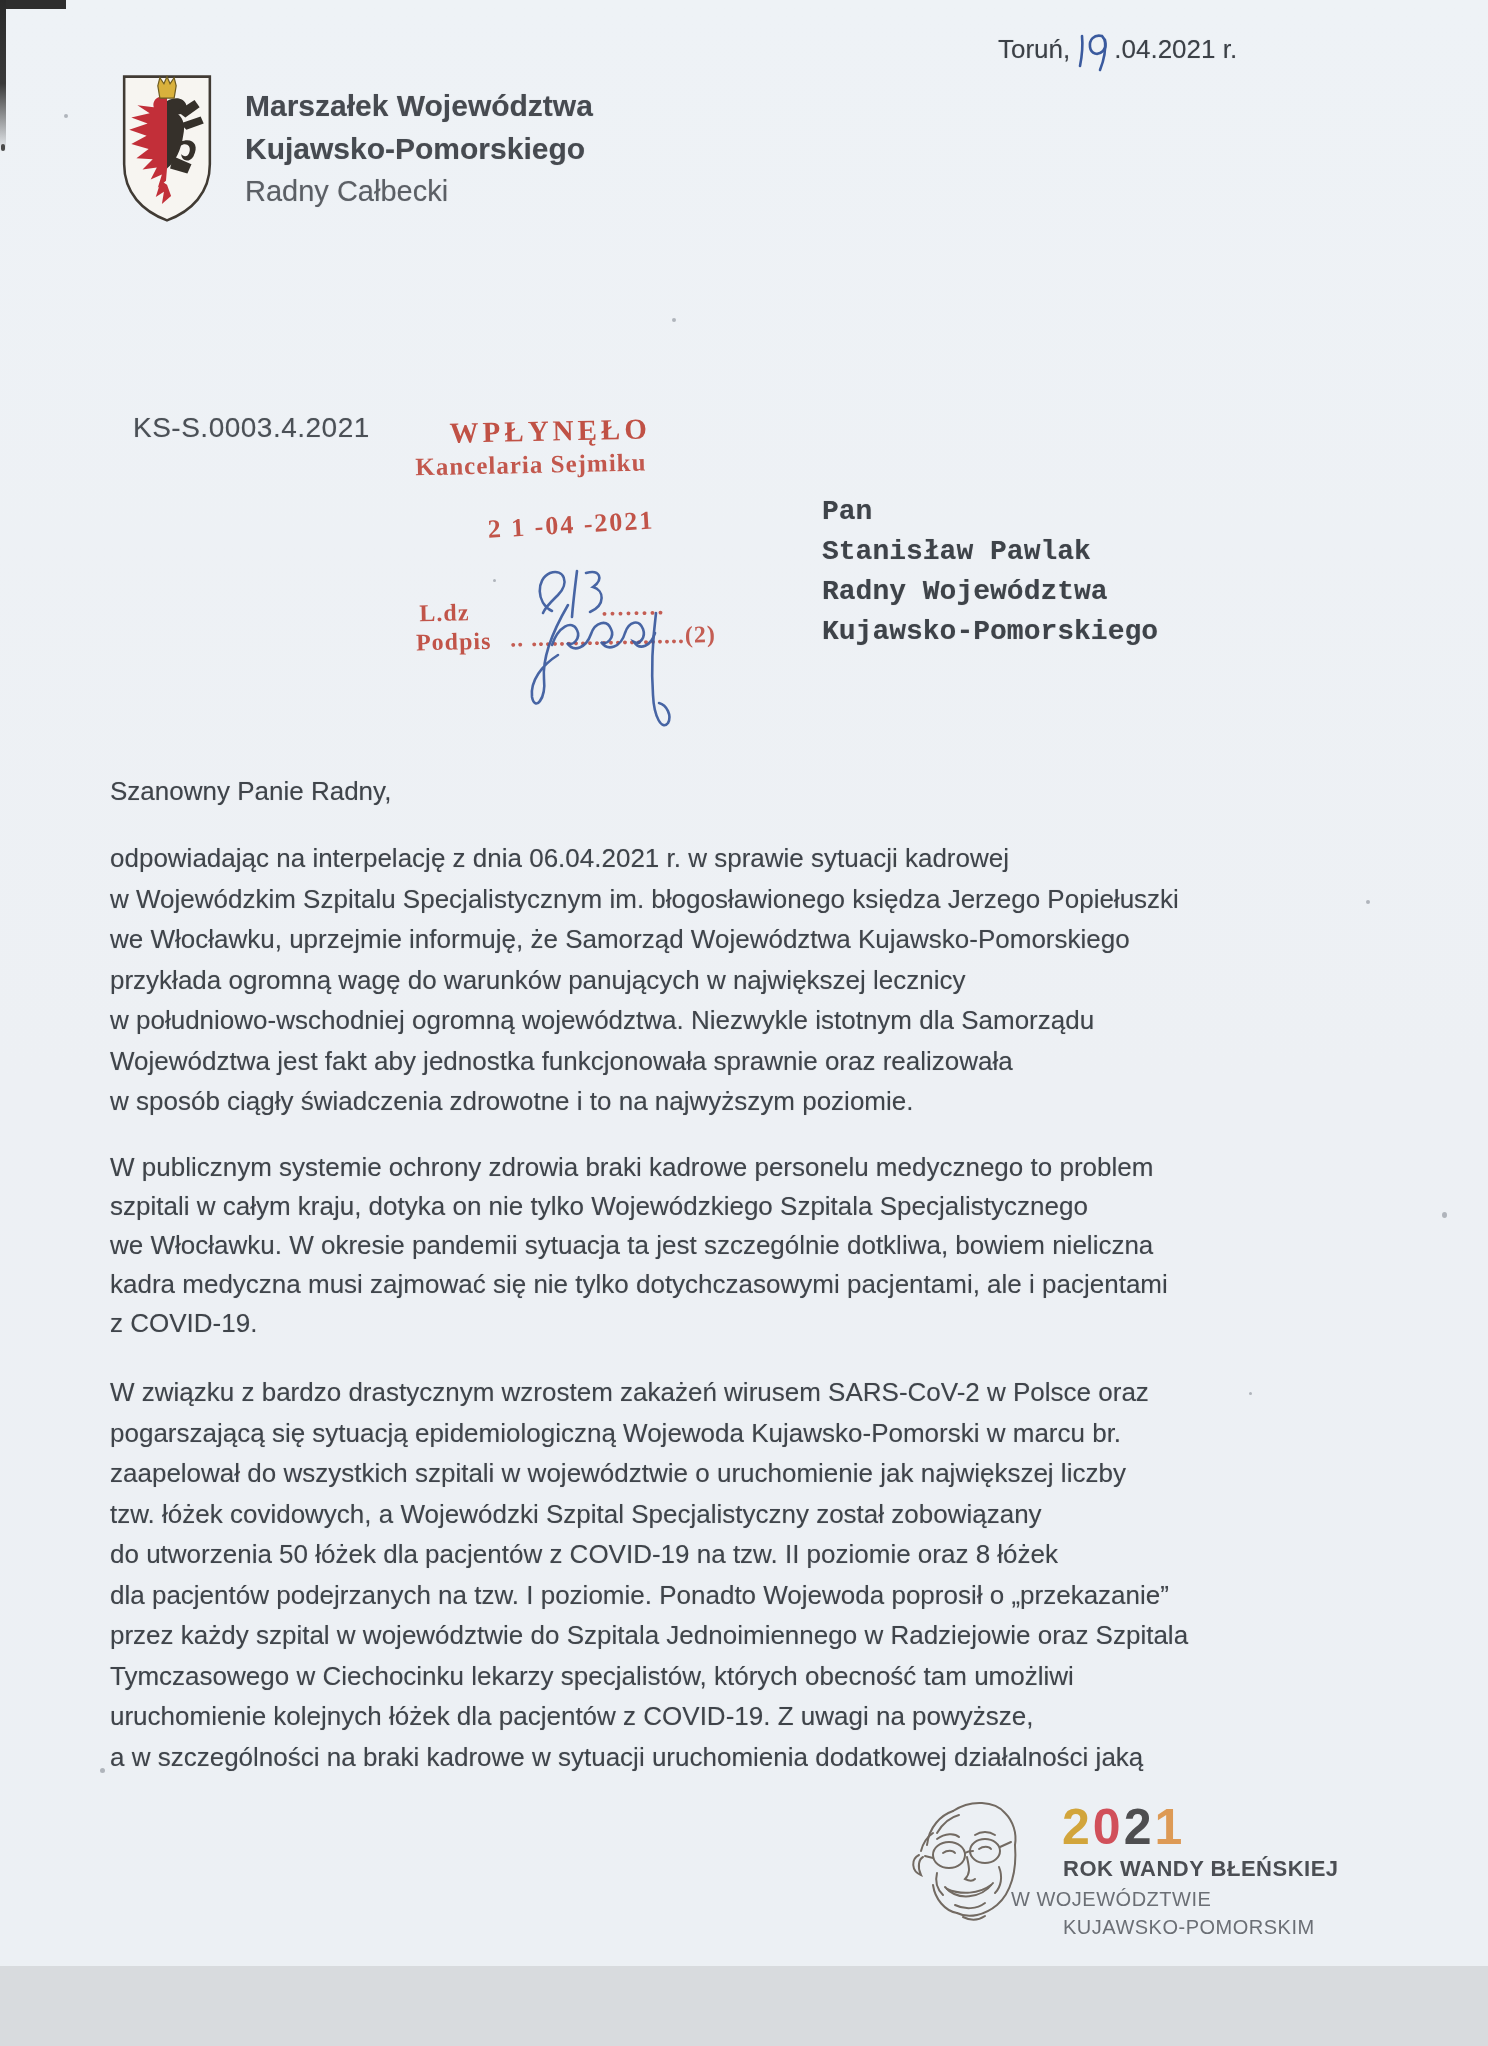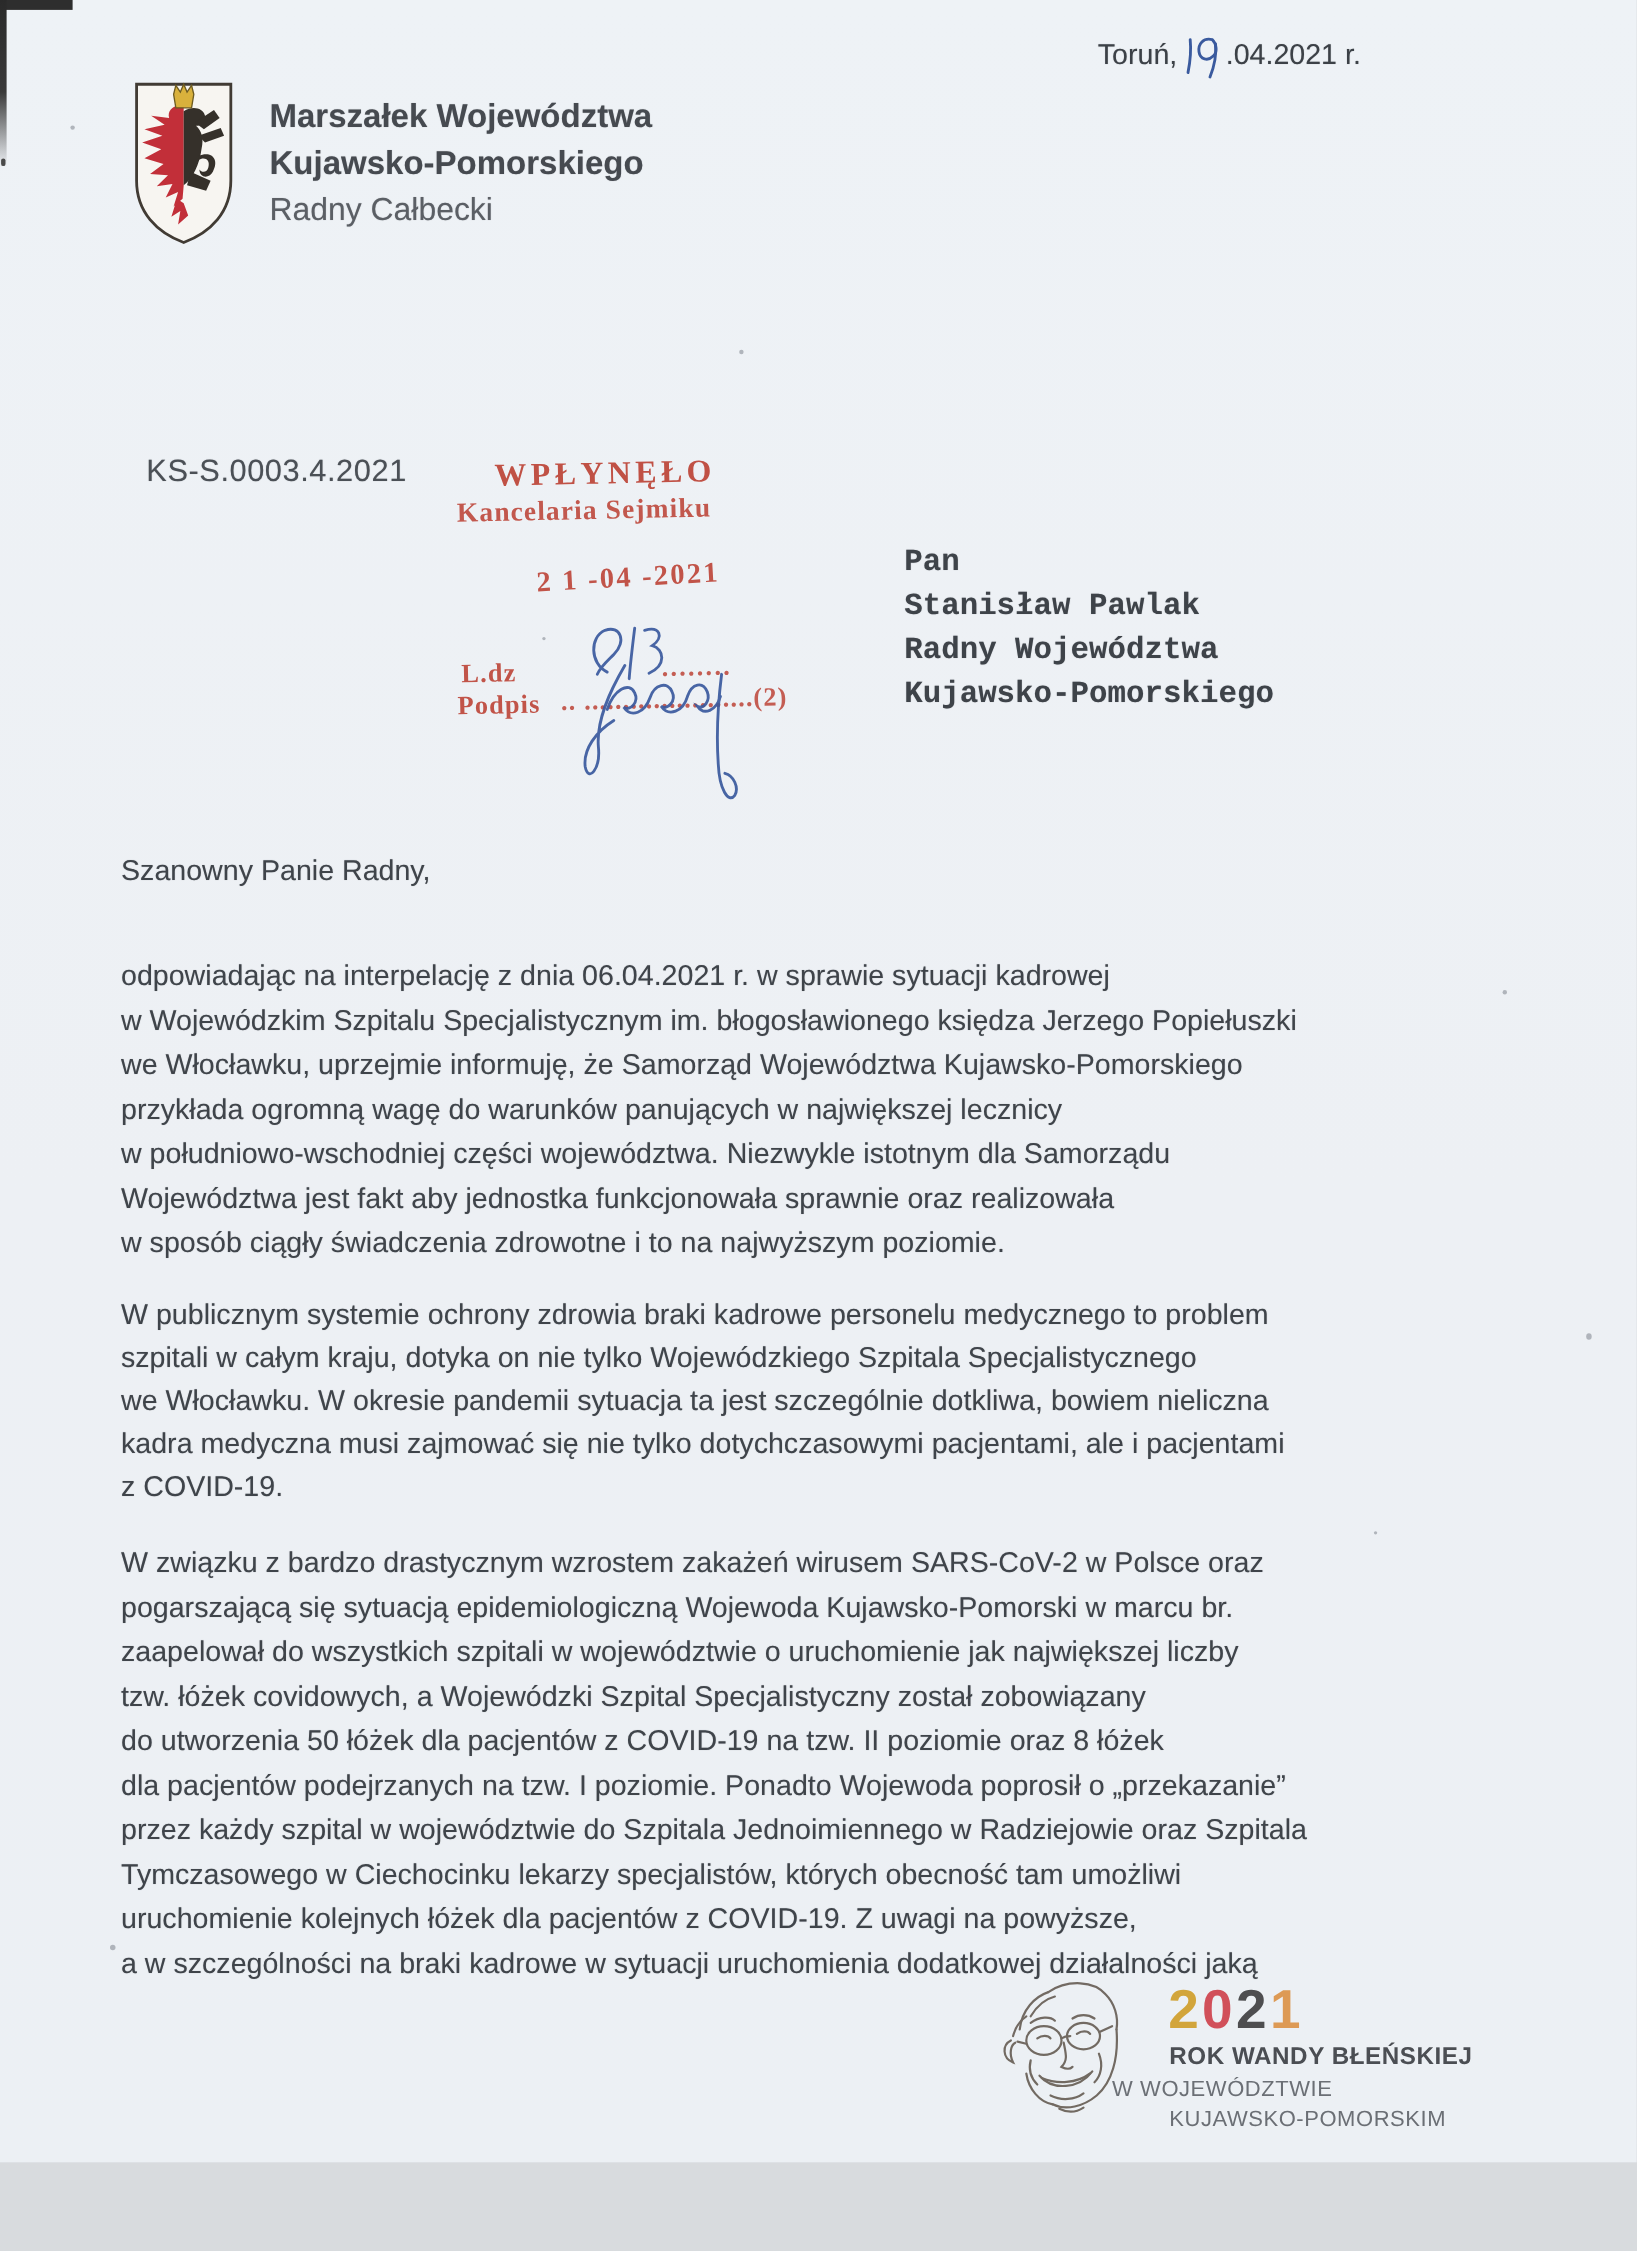--- a/index.html
+++ b/index.html
@@ -33,21 +33,21 @@
   .stamp .s2{left:5px;top:36px;font-size:25px;font-weight:bold;letter-spacing:1px;white-space:nowrap;opacity:.88;}
   .stamp .sdate{left:76px;top:96px;font-size:26px;font-weight:bold;letter-spacing:2px;white-space:nowrap;transform:rotate(-2deg);opacity:.9;}
   .stamp .ldz{left:6px;top:183px;font-size:24px;font-weight:bold;letter-spacing:1px;opacity:.9;}
   .stamp .dots1{left:188px;top:181px;font-size:24px;font-weight:bold;letter-spacing:2px;opacity:.85;}
   .stamp .podpis{left:2px;top:212px;font-size:24px;font-weight:bold;letter-spacing:1px;opacity:.9;}
   .stamp .dots2{left:96px;top:210px;font-size:24px;font-weight:bold;letter-spacing:1px;opacity:.85;white-space:nowrap;}
   
   .recipient{left:822px;top:492px;font-size:28px;font-weight:bold;line-height:40px;color:#3e4349;white-space:nowrap;font-family:Liberation Mono, monospace;}
   
   .salutation{left:110px;top:776px;font-size:26px;}
-  .para{left:110px;font-size:26px;white-space:nowrap;margin-top:28px;}
+  .para{left:110px;font-size:26px;white-space:nowrap;}
   .p1{top:838px;line-height:40.5px;}
   .p2{top:1148px;line-height:39px;}
   .p3{top:1372px;line-height:40.5px;}
   
   .year{left:1062px;top:1798px;font-size:50px;font-weight:bold;letter-spacing:3px;white-space:nowrap;font-family:"Liberation Sans",sans-serif;}
   .flog1{left:1063px;top:1856px;font-size:22px;font-weight:bold;color:#4b4e53;letter-spacing:.5px;white-space:nowrap;}
   .flog2{left:1011px;top:1888px;font-size:20px;color:#6b6f75;letter-spacing:.5px;white-space:nowrap;}
   .flog3{left:1063px;top:1916px;font-size:20px;color:#6b6f75;letter-spacing:.5px;white-space:nowrap;}
 </style>
 </head>
@@ -144,21 +144,21 @@
     <div>Kujawsko-Pomorskiego</div>
   </div>
 
   <div class="abs salutation scan-text">Szanowny Panie Radny,</div>
 
   <div class="abs para p1 scan-text">
     <div>odpowiadając na interpelację z dnia 06.04.2021 r. w sprawie sytuacji kadrowej</div>
     <div>w Wojewódzkim Szpitalu Specjalistycznym im. błogosławionego księdza Jerzego Popiełuszki</div>
     <div>we Włocławku, uprzejmie informuję, że Samorząd Województwa Kujawsko-Pomorskiego</div>
     <div>przykłada ogromną wagę do warunków panujących w największej lecznicy</div>
-    <div>w południowo-wschodniej części województwa. Niezwykle istotnym dla Samorządu</div>
+    <div>w południowo-wschodniej ogromną województwa. Niezwykle istotnym dla Samorządu</div>
     <div>Województwa jest fakt aby jednostka funkcjonowała sprawnie oraz realizowała</div>
     <div>w sposób ciągły świadczenia zdrowotne i to na najwyższym poziomie.</div>
   </div>
 
   <div class="abs para p2 scan-text">
     <div>W publicznym systemie ochrony zdrowia braki kadrowe personelu medycznego to problem</div>
     <div>szpitali w całym kraju, dotyka on nie tylko Wojewódzkiego Szpitala Specjalistycznego</div>
     <div>we Włocławku. W okresie pandemii sytuacja ta jest szczególnie dotkliwa, bowiem nieliczna</div>
     <div>kadra medyczna musi zajmować się nie tylko dotychczasowymi pacjentami, ale i pacjentami</div>
     <div>z COVID-19.</div>

